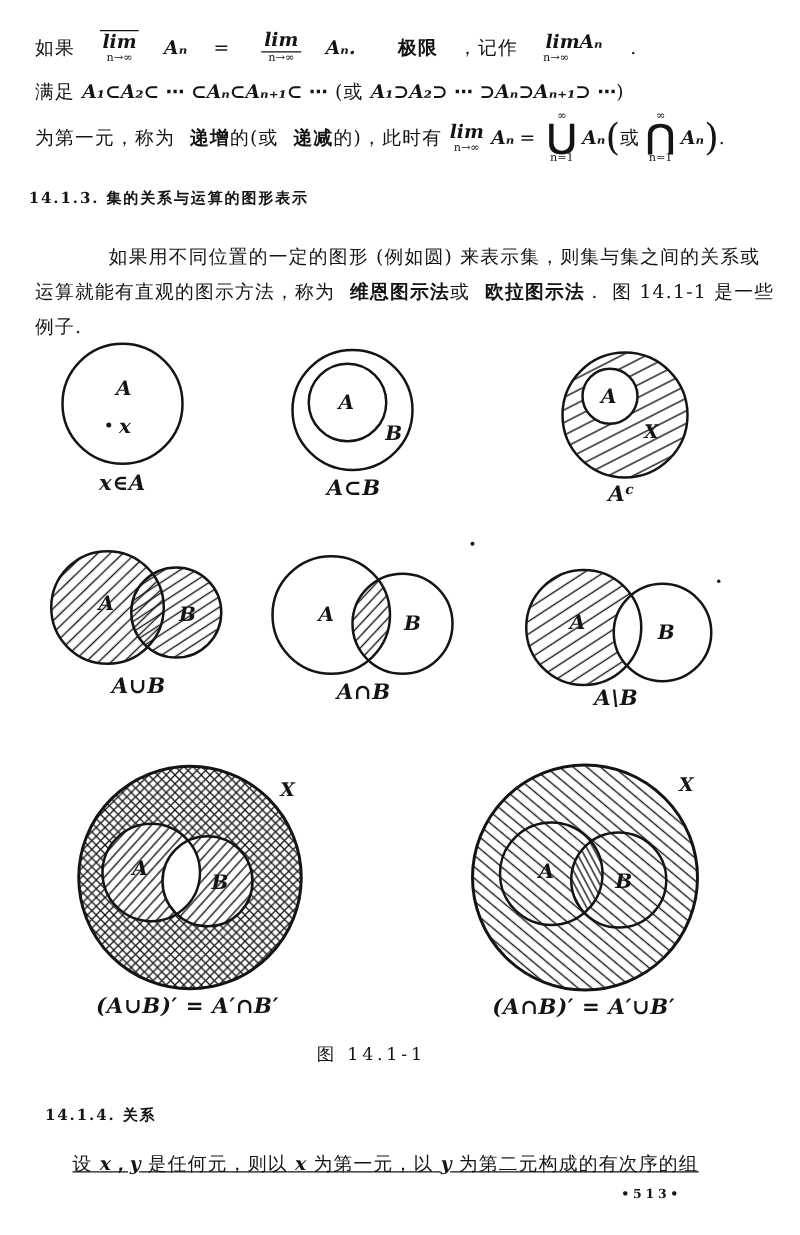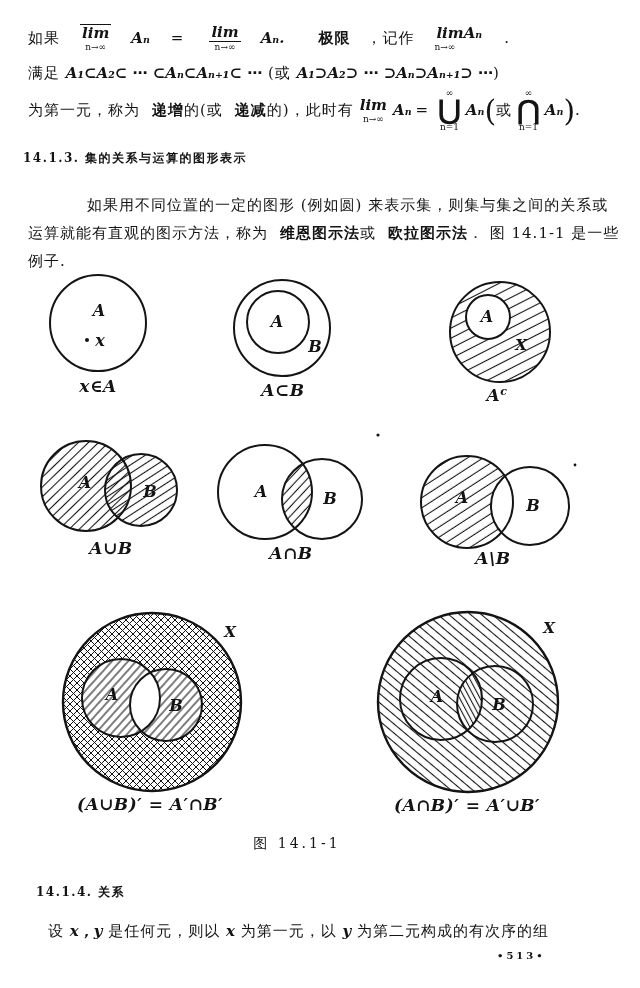--- a/index.html
+++ b/index.html
@@ -243,21 +243,21 @@
     <text class="slabel" x="499" y="440">B</text>
     <text class="sx" x="549" y="363">X</text>
     <text class="scap" x="467" y="541">(A∩B)′ = A′∪B′</text>
   </g>
 
   <text class="sfig" x="297" y="578">图  14.1-1</text>
 </svg>
 
 <div class="abs heading" style="left:36px;top:884px;">14.1.4. 关系</div>
 
-<div class="abs cjk" style="left:48px;top:922px;">
+<div class="abs cjk" style="left:58px;top:922px;text-decoration:underline;">
   <span>设</span>
   <span class="mvar">x，y</span>
   <span>是任何元，则以</span>
   <span class="mvar">x</span>
   <span>为第一元，以</span>
   <span class="mvar">y</span>
   <span>为第二元构成的有次序的组</span>
 </div>
 
 <div class="abs pagenum" style="left:497px;top:950px;">•513•</div>

